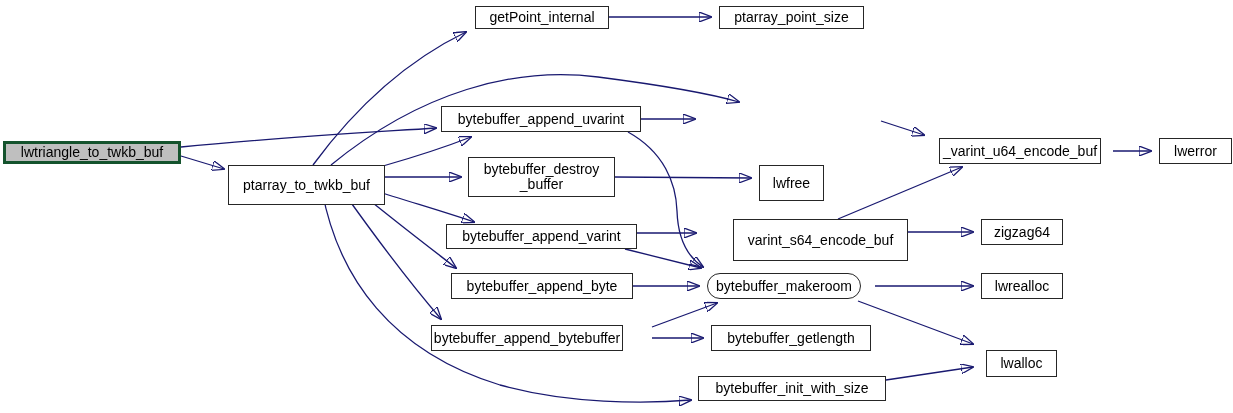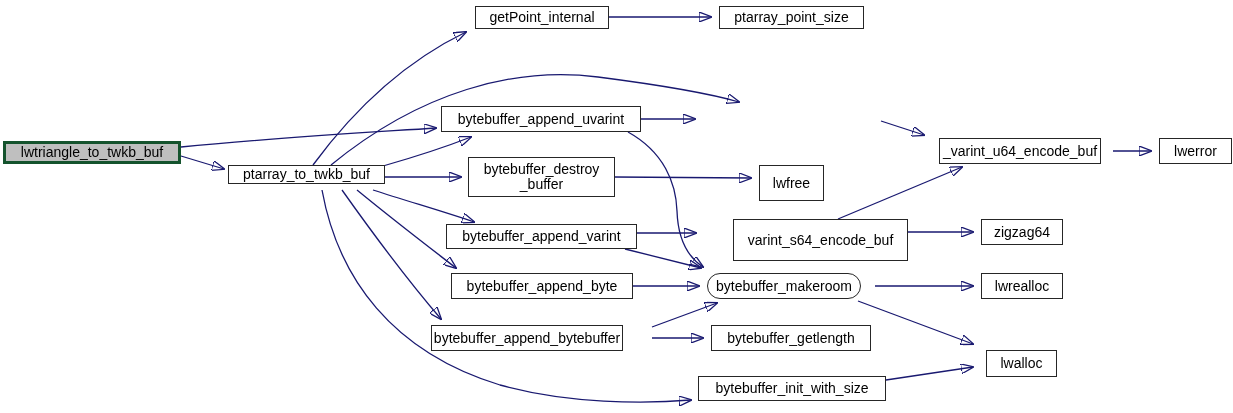--- a/index.html
+++ b/index.html
@@ -58,21 +58,21 @@
     <path d="M633,286 L699,286" marker-end="url(#arrow)"></path>
     <path d="M652,327 L717,303" marker-end="url(#arrow)"></path>
     <path d="M652,338 L703,338" marker-end="url(#arrow)"></path>
     <path d="M875,286 L973,286" marker-end="url(#arrow)"></path>
     <path d="M858,301 L973,344" marker-end="url(#arrow)"></path>
     <path d="M886,380 L973,367" marker-end="url(#arrow)"></path>
   </svg>
 
   <div class="node highlight" style="left:3px;top:141px;width:178px;height:23px;">lwtriangle_to_twkb_buf</div>
 
-  <div class="node" style="left:228px;top:165px;width:157px;height:19px;">ptarray_to_twkb_buf</div>
+  <div class="node" style="left:228px;top:165px;width:157px;height:40px;">ptarray_to_twkb_buf</div>
 
   <div class="node" style="left:475px;top:6px;width:134px;height:23px;">getPoint_internal</div>
 
   <div class="node" style="left:719px;top:6px;width:145px;height:23px;">ptarray_point_size</div>
 
   <div class="node" style="left:441px;top:106px;width:200px;height:26px;">bytebuffer_append_uvarint</div>
 
 
   <div class="node" style="left:468px;top:157px;width:147px;height:40px;">bytebuffer_destroy
 _buffer</div>

